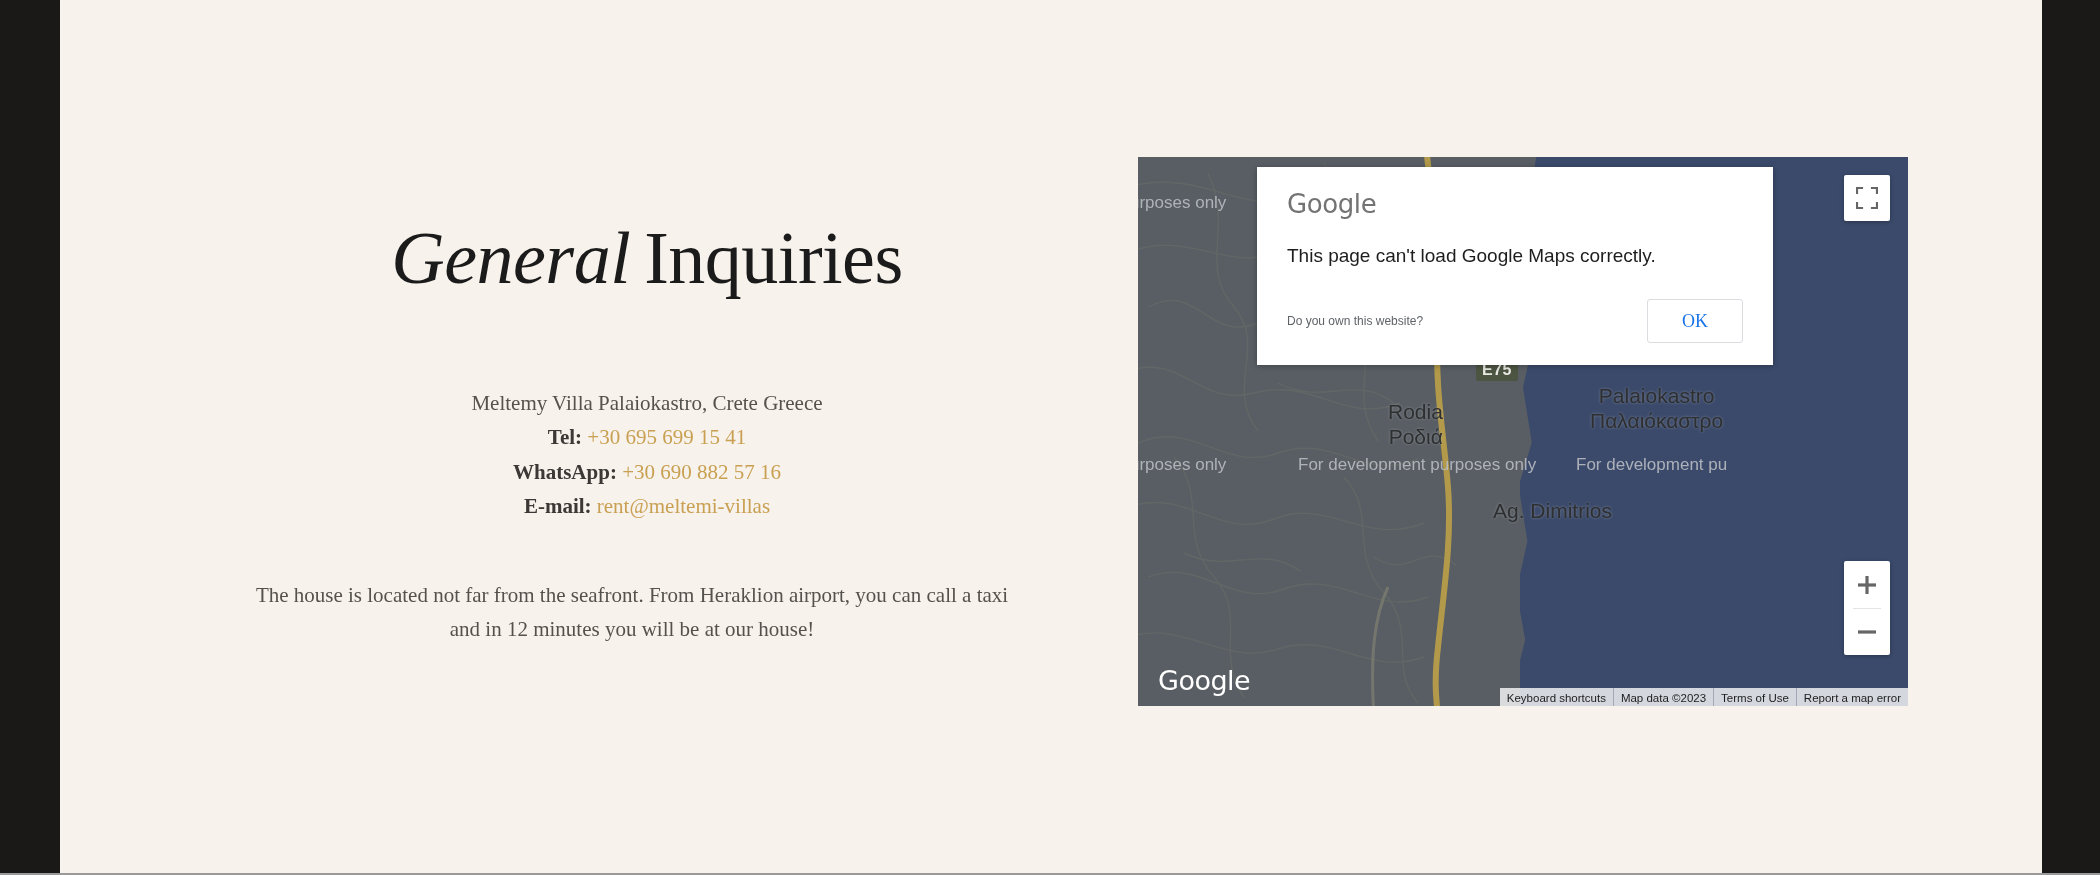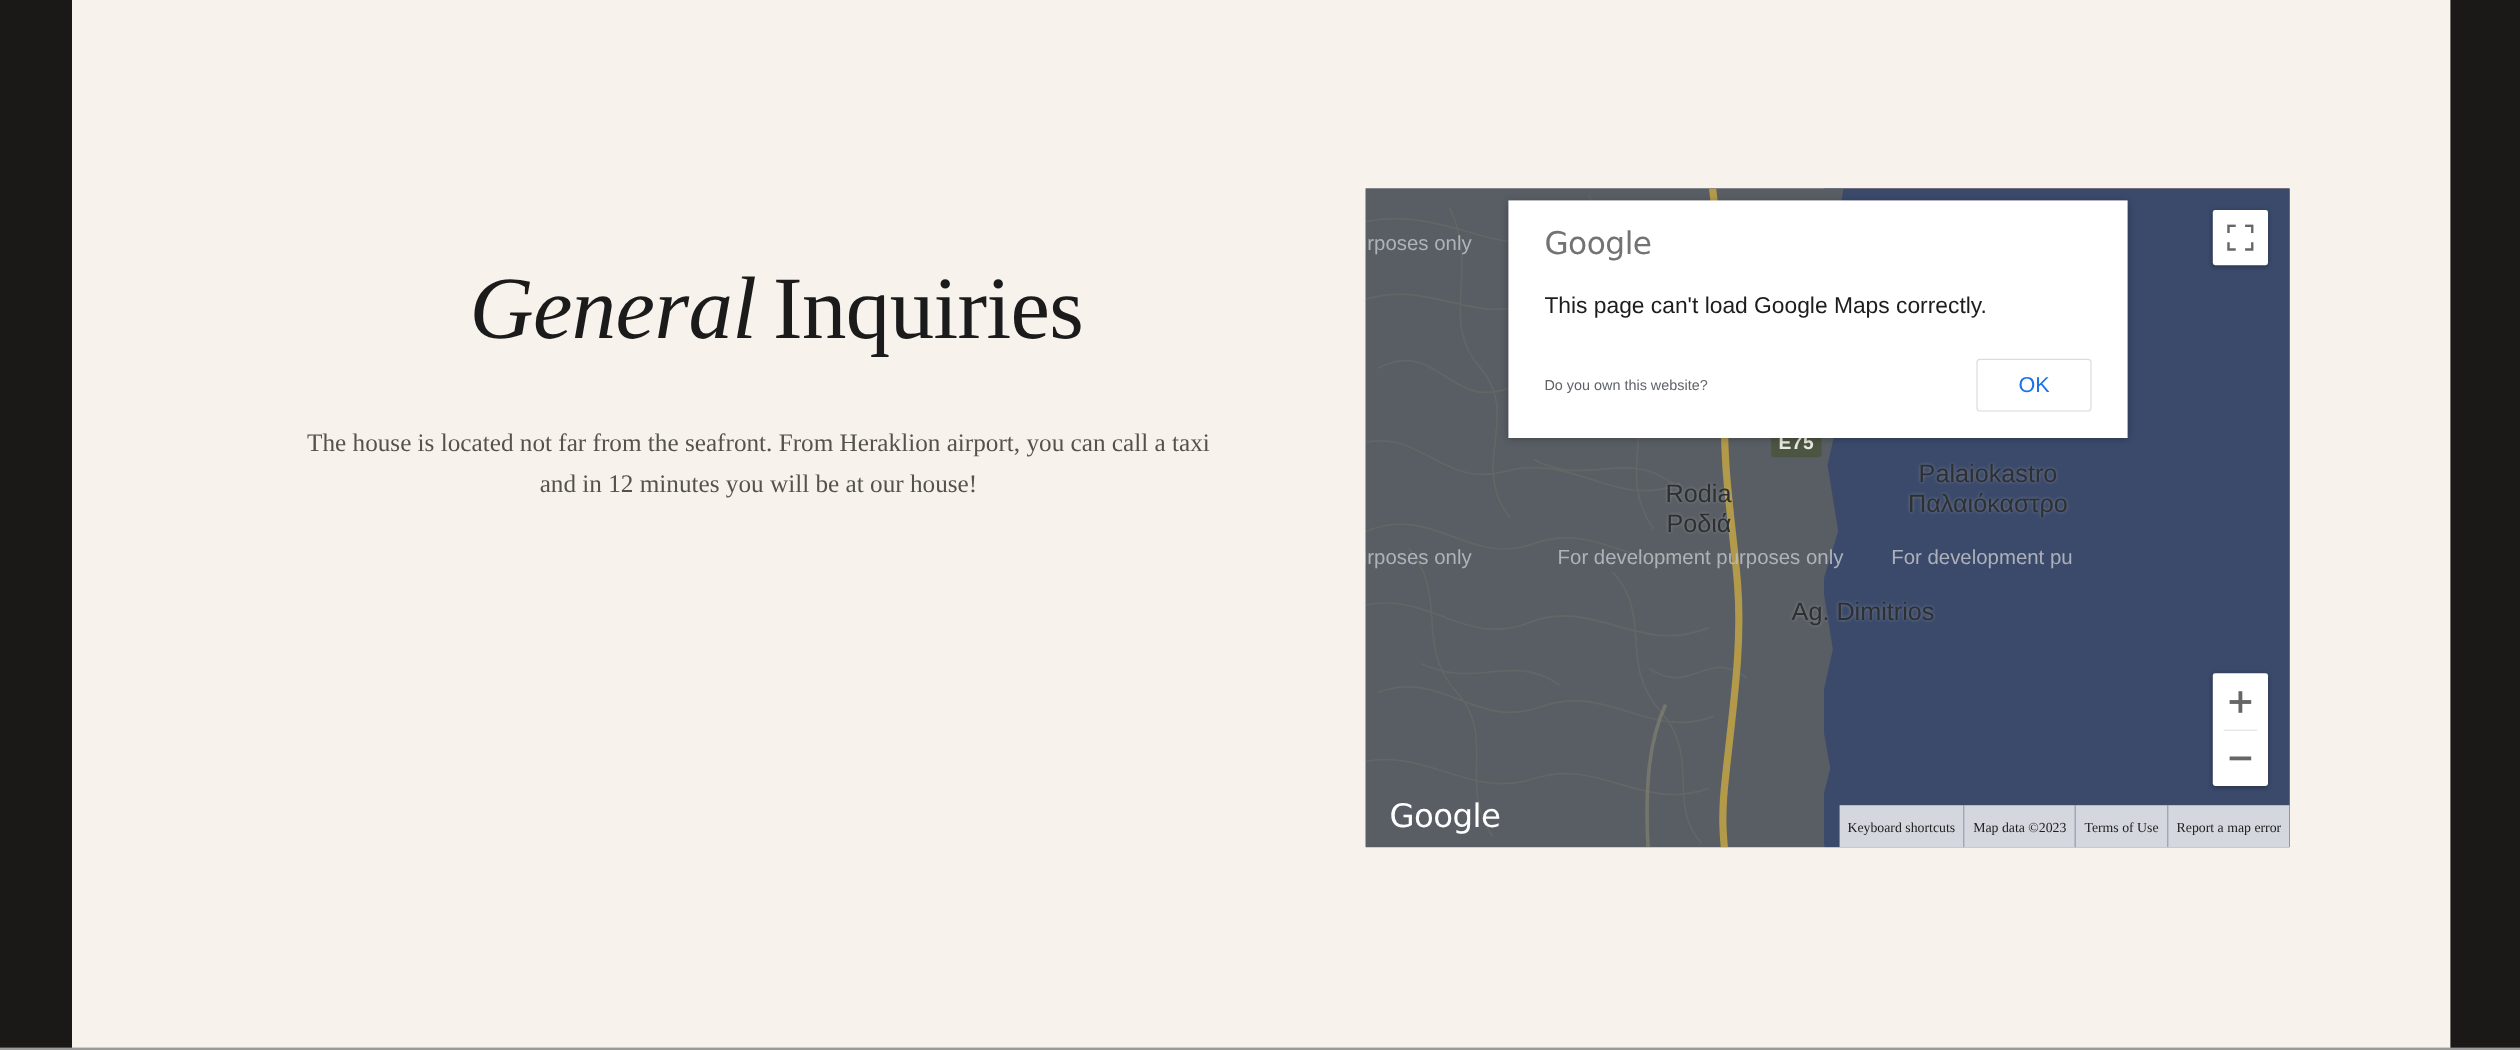--- a/index.html
+++ b/index.html
@@ -225,22 +225,22 @@
     letter-spacing: -0.5px;
   }
 
   
   .attribution {
     position: absolute;
     right: 0;
     bottom: 0;
     display: flex;
     align-items: stretch;
-    height: 35px;
-    font-family: Liberation Serif, serif;
+    height: 18px;
+    font-family: Liberation Sans, sans-serif;
     font-size: 11.5px;
     color: #1d1d1d;
   }
   .attr-item {
     background: rgba(255,255,255,0.78);
     padding: 2px 7px 0;
     display: flex;
     align-items: center;
     white-space: nowrap;
     border-left: 1px solid rgba(120,130,150,0.55);
@@ -328,40 +328,59 @@
   .gm-question {
     font-size: 12px;
     color: #5f6368;
   }
   .gm-ok {
     background: #ffffff;
     border: 1px solid #dadce0;
     border-radius: 3px;
     color: #1a73e8;
     font-size: 18px;
-    font-family: Liberation Sans, sans-serif;
+    font-family: Liberation Serif, serif;
     padding: 12px 34px;
     cursor: pointer;
     line-height: 1;
   }
 </style>
 </head>
 <body>
 
 <div class="rail rail-left"></div>
 <div class="rail rail-right"></div>
 
 <div class="page">
 
   <div class="content">
 
     <h1 class="page-title">
       <span class="word-italic">General</span><span class="word-roman">Inquiries</span>
     </h1>
 
+    <div class="address-block">
+
+      <div class="address-line">Meltemy Villa Palaiokastro, Crete Greece</div>
+
+      <div class="contact-row">
+        <span class="contact-label">Tel:</span>
+        <a class="contact-value" href="#">+30 695 699 15 41</a>
+      </div>
+
+      <div class="contact-row">
+        <span class="contact-label">WhatsApp:</span>
+        <a class="contact-value" href="#">+30 690 882 57 16</a>
+      </div>
+
+      <div class="contact-row">
+        <span class="contact-label">E-mail:</span>
+        <a class="contact-value" href="#">rent@meltemi-villas</a>
+      </div>
+    </div>
 
 
     <p class="body-para">The house is located not far from the seafront. From Heraklion airport, you can call a taxi and in 12 minutes you will be at our house!</p>
   </div>
 
   <div class="map-frame">
 
     <div class="map-land"></div>
     <div class="map-sea"></div>
     <div class="coast"></div>

